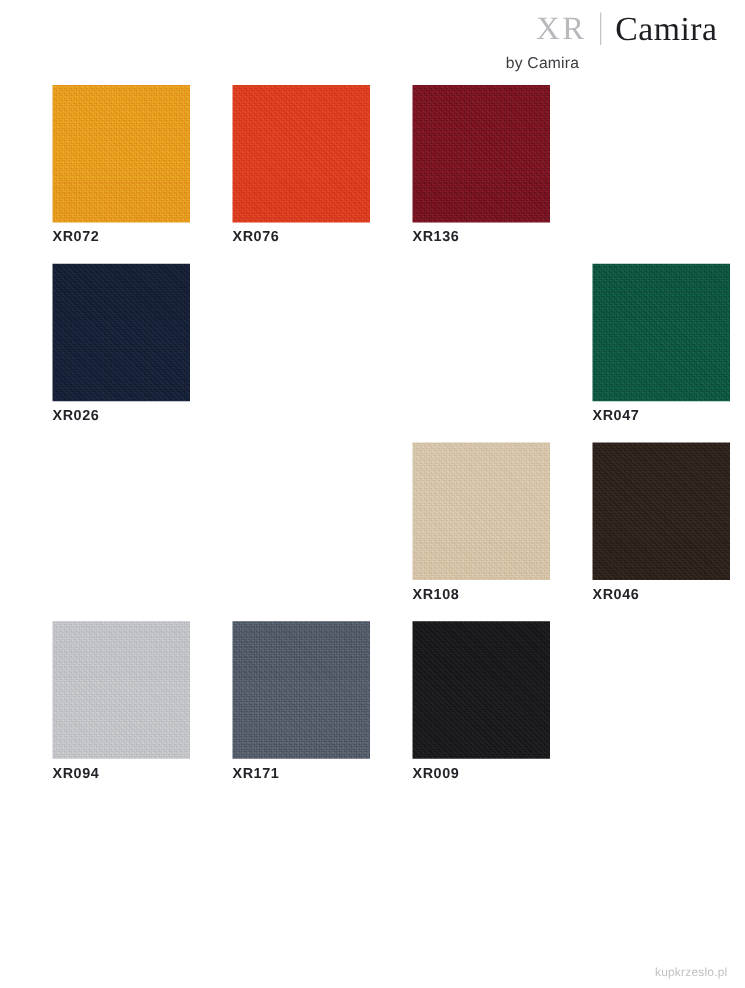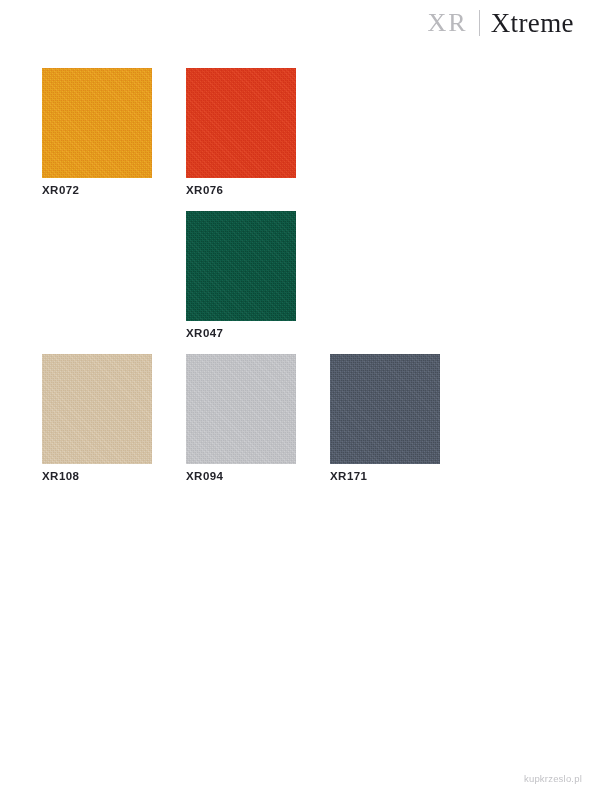--- a/index.html
+++ b/index.html
@@ -118,49 +118,66 @@
     letter-spacing:0.2px;
   }
 </style>
 </head>
 <body>
 
 <div class="header">
   <div class="brand-line">
     <span class="brand-xr">XR</span>
     <span class="brand-divider"></span>
-    <span class="brand-name">Xtreme</span>
+    <span class="brand-name">Camira</span>
   </div>
+  <div class="brand-sub">by Camira</div>
 </div>
 
 <div class="grid">
     <div class="cell">
       <div class="swatch" style="background: rgb(232, 155, 28);"></div>
       <div class="swatch-label">XR072</div>
     </div>
     <div class="cell">
       <div class="swatch" style="background: rgb(222, 59, 29);"></div>
       <div class="swatch-label">XR076</div>
     </div>
+    <div class="cell">
+      <div class="swatch" style="background: rgb(118, 18, 31);"></div>
+      <div class="swatch-label">XR136</div>
+    </div>
     <div class="cell empty"></div>
+    <div class="cell">
+      <div class="swatch" style="background: rgb(21, 30, 53);"></div>
+      <div class="swatch-label">XR026</div>
+    </div>
     <div class="cell empty"></div>
     <div class="cell empty"></div>
     <div class="cell">
       <div class="swatch" style="background: rgb(12, 84, 64);"></div>
       <div class="swatch-label">XR047</div>
     </div>
     <div class="cell empty"></div>
     <div class="cell empty"></div>
     <div class="cell">
       <div class="swatch" style="background: rgb(216, 197, 168);"></div>
       <div class="swatch-label">XR108</div>
     </div>
     <div class="cell">
+      <div class="swatch" style="background: rgb(43, 33, 26);"></div>
+      <div class="swatch-label">XR046</div>
+    </div>
+    <div class="cell">
       <div class="swatch" style="background: rgb(196, 197, 201);"></div>
       <div class="swatch-label">XR094</div>
     </div>
     <div class="cell">
       <div class="swatch" style="background: rgb(81, 90, 104);"></div>
       <div class="swatch-label">XR171</div>
     </div>
+    <div class="cell">
+      <div class="swatch" style="background: rgb(24, 24, 26);"></div>
+      <div class="swatch-label">XR009</div>
+    </div>
   </div>
 
 <div class="watermark">kupkrzeslo.pl</div>
 
 </body></html>

